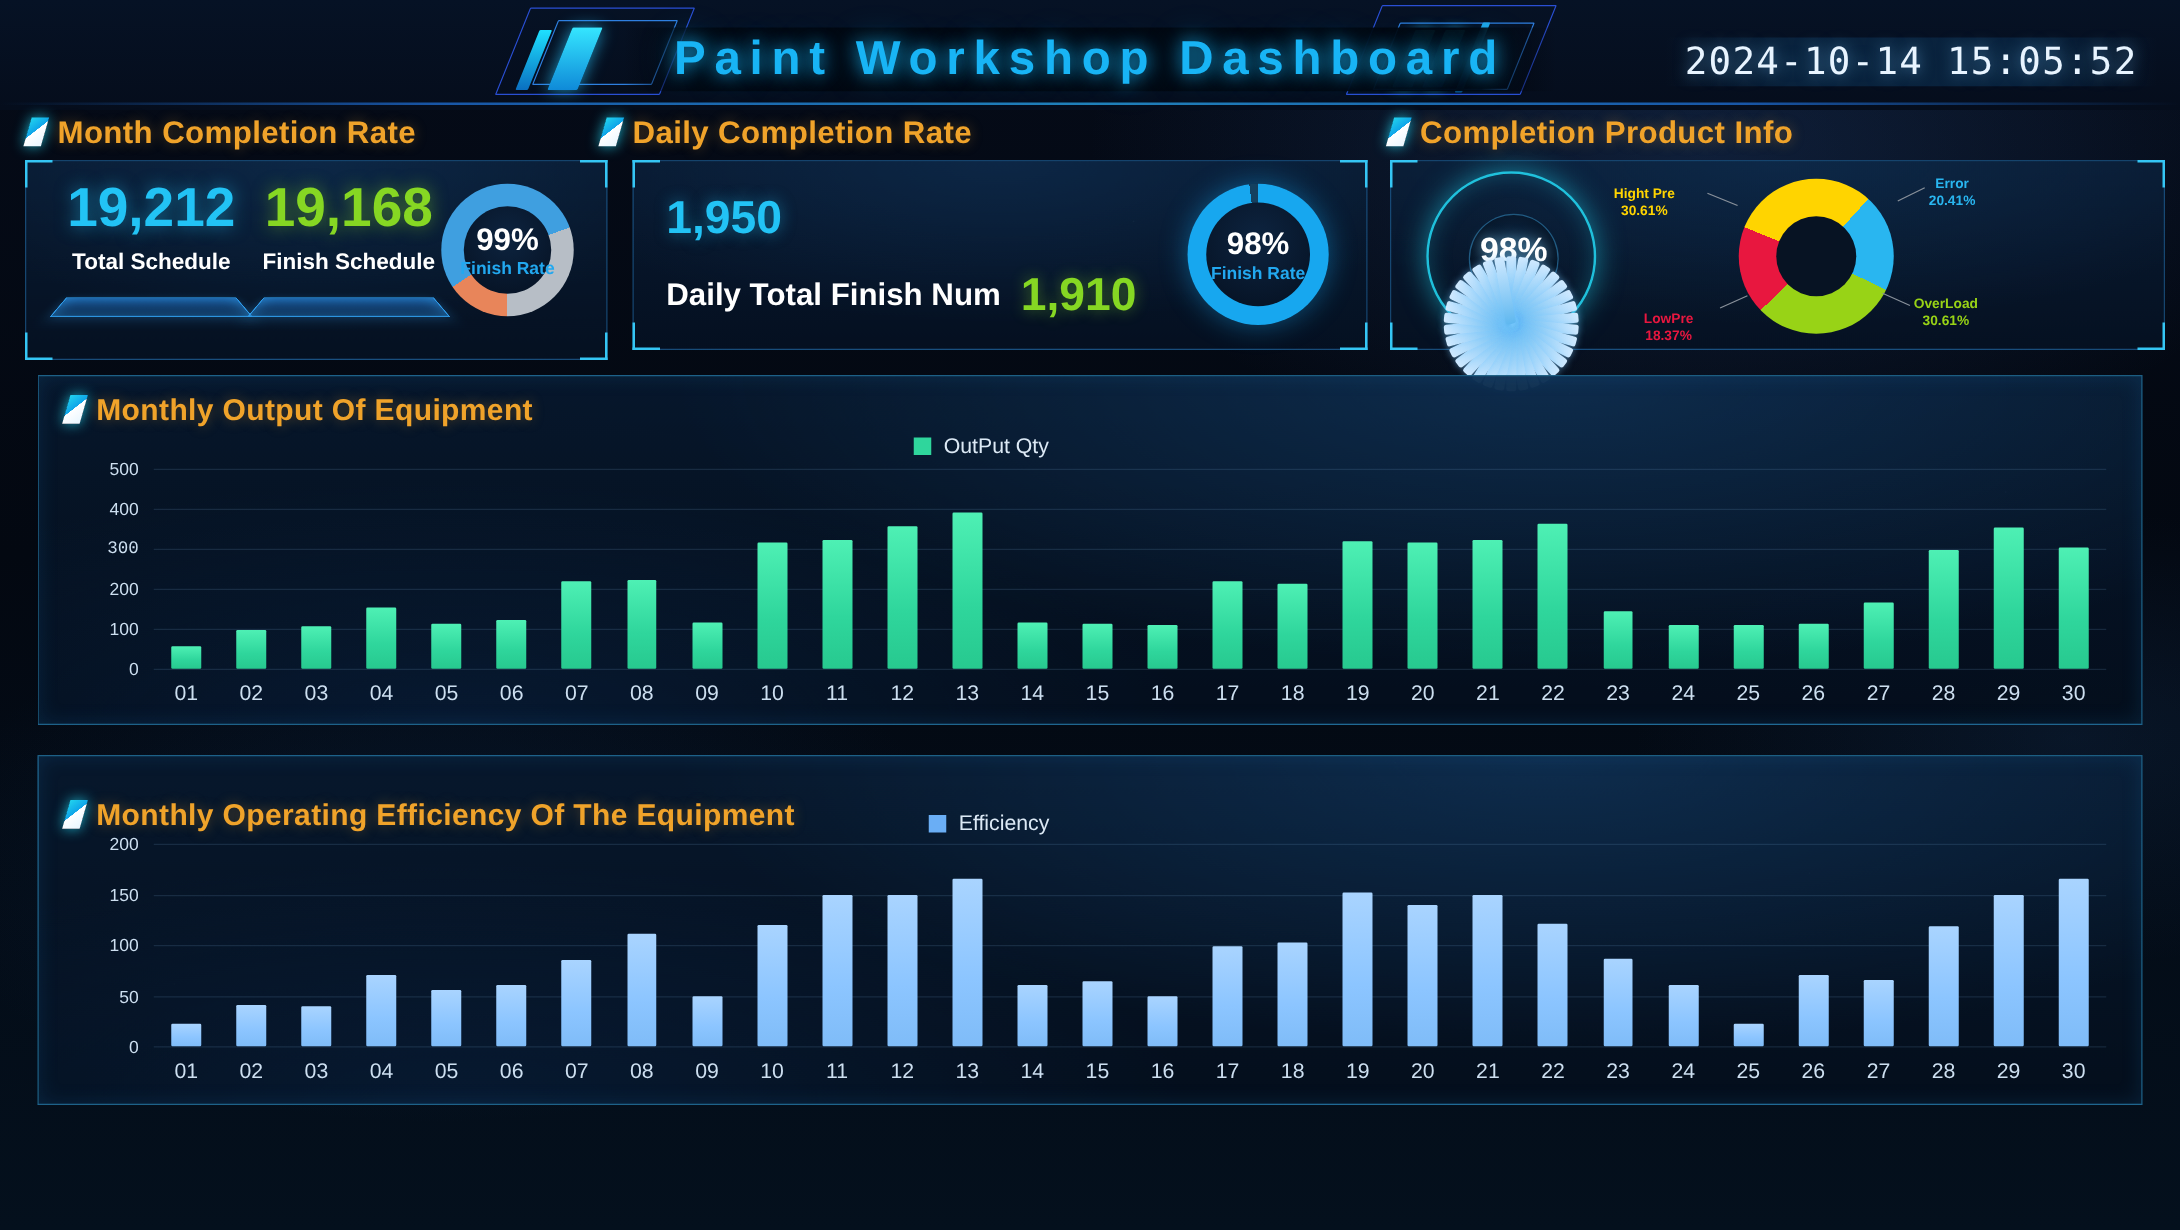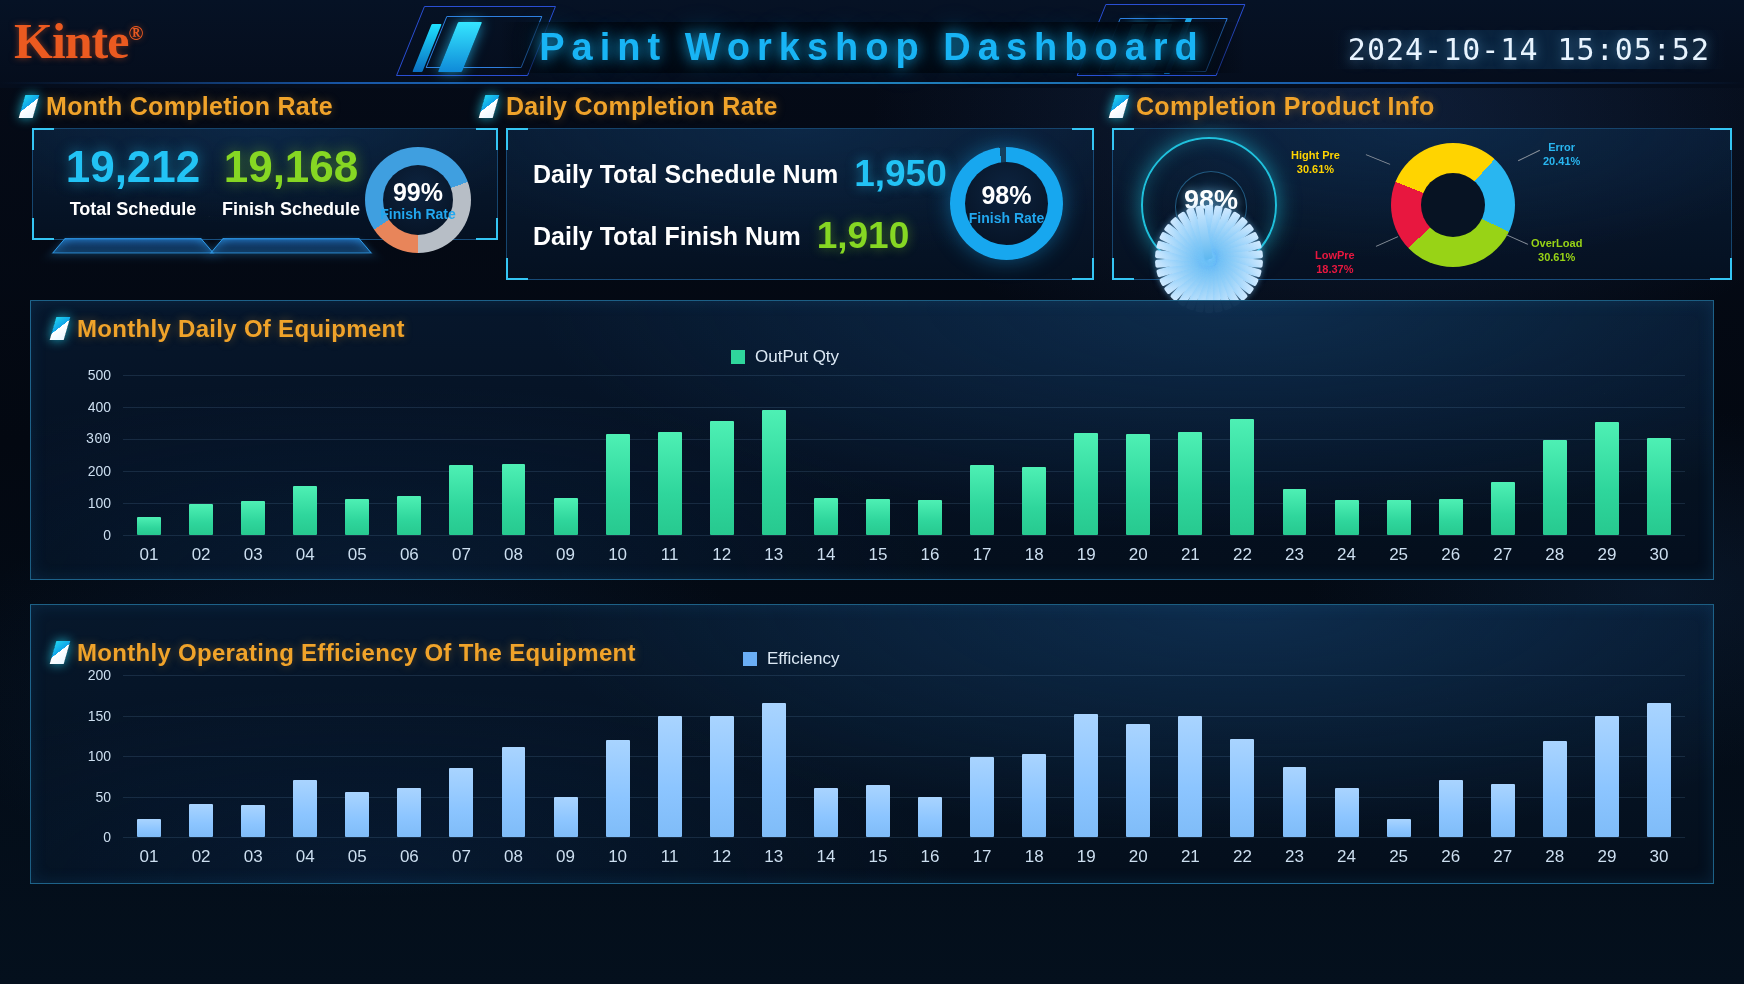--- a/index.html
+++ b/index.html
@@ -132,23 +132,20 @@
   .legend .sw { width:14px; height:14px; display:inline-block; }
 </style>
 </head>
 <body>
 
 <div class="stars"></div>
 
 <div id="header">
   <div class="hdr-band"></div>
 
-  <div class="logo">
-    <span>Kinte</span><span class="reg">®</span>
-  </div>
 
   <div class="hdr-deco" style="left:400px;width:240px;">
     <div class="slash" style="left:10px;top:6px;width:132px;height:70px;border:1.5px solid #2a4fd4;"></div>
     <div class="slash" style="left:36px;top:16px;width:96px;height:52px;border:1.5px solid #2f7fe0;"></div>
     <div class="slash" style="left:22px;top:24px;width:10px;height:48px;background:linear-gradient(180deg,#1ee0ff,#0a6fc0);"></div>
     <div class="slash" style="left:48px;top:22px;width:24px;height:50px;background:linear-gradient(180deg,#35e6ff,#0f8ad8);box-shadow:0 0 12px rgba(40,200,255,.7);"></div>
   </div>
 
   <div class="hdr-deco" style="left:1085px;width:230px;">
     <div class="slash" style="left:6px;top:4px;width:140px;height:72px;border:1.5px solid #2a4fd4;"></div>
@@ -169,21 +166,21 @@
 <div class="sec-title" style="left:22px; top:92px;">
   <span class="sec-ico"></span><span>Month Completion Rate</span>
 </div>
 <div class="sec-title" style="left:482px; top:92px;">
   <span class="sec-ico"></span><span>Daily Completion Rate</span>
 </div>
 <div class="sec-title" style="left:1112px; top:92px;">
   <span class="sec-ico"></span><span>Completion Product Info</span>
 </div>
 
-<div class="card" style="left:32px; top:128px; width:466px; height:112px;">
+<div class="card" style="left:20px; top:128px; width:466px; height:160px;">
   <div class="corner tl"></div>
   <div class="corner tr"></div>
   <div class="corner bl"></div>
   <div class="corner br"></div>
 
   <div style="position:absolute; left:20px; top:16px; text-align:center; width:160px;">
     <div class="kpi-num" style="color:#22c3f5; text-shadow:0 0 14px rgba(34,195,245,.55);">19,212</div>
     <div class="kpi-lbl">Total Schedule</div>
     <div class="plinth" style="margin-left:6px;"></div>
   </div>
@@ -204,21 +201,20 @@
   </div>
 </div>
 
 <div class="card" style="left:506px; top:128px; width:588px; height:152px;">
   <div class="corner tl"></div>
   <div class="corner tr"></div>
   <div class="corner bl"></div>
   <div class="corner br"></div>
 
   <div style="position:absolute; left:26px; top:24px; display:flex; align-items:center; gap:16px;">
-    <span style="font-size:25px; font-weight:bold; color:#ffffff;">Daily Total Schedule Num</span>
     <span style="font-size:37px; font-weight:bold; color:#22c3f5; text-shadow:0 0 12px rgba(34,195,245,.5);">1,950</span>
   </div>
 
   <div style="position:absolute; left:26px; top:86px; display:flex; align-items:center; gap:16px;">
     <span style="font-size:25px; font-weight:bold; color:#ffffff;">Daily Total Finish Num</span>
     <span style="font-size:37px; font-weight:bold; color:#86d723; text-shadow:0 0 12px rgba(134,215,35,.45);">1,910</span>
   </div>
 
   <div class="ring" style="position:absolute; left:443px; top:18px; width:113px; height:113px;
        background: conic-gradient(from 0deg, #17a7ef 0deg 352.8deg, #14405f 352.8deg 360deg);
@@ -302,21 +298,21 @@
 
   <div class="d-lbl" style="left:202px; top:120px; color:#e8173f; text-align:center;">
     <div>LowPre</div>
     <div>18.37%</div>
   </div>
   <div class="leader" style="left:262px; top:112px; width:24px; transform:rotate(-24deg);"></div>
 </div>
 
 <div class="chart-card" style="left:30px; top:300px; width:1684px; height:280px;">
   <div class="sec-title" style="left:22px; top:14px; font-size:24px;">
-    <span class="sec-ico"></span><span>Monthly Daily Of Equipment</span>
+    <span class="sec-ico"></span><span>Monthly Output Of Equipment</span>
   </div>
   <div class="legend" style="left:700px; top:46px;">
     <span class="sw" style="background:#2fd69c;"></span>
     <span>OutPut Qty</span>
   </div>
   <div class="plot" id="plot1" style="left:92px; top:74px; right:28px; height:160px;">
       <div class="gridline" style="top: 100%;"></div>
       <div class="ylab" style="top: 100%;">0</div>
       <div class="gridline" style="top: 80%;"></div>
       <div class="ylab" style="top: 80%;">100</div>

